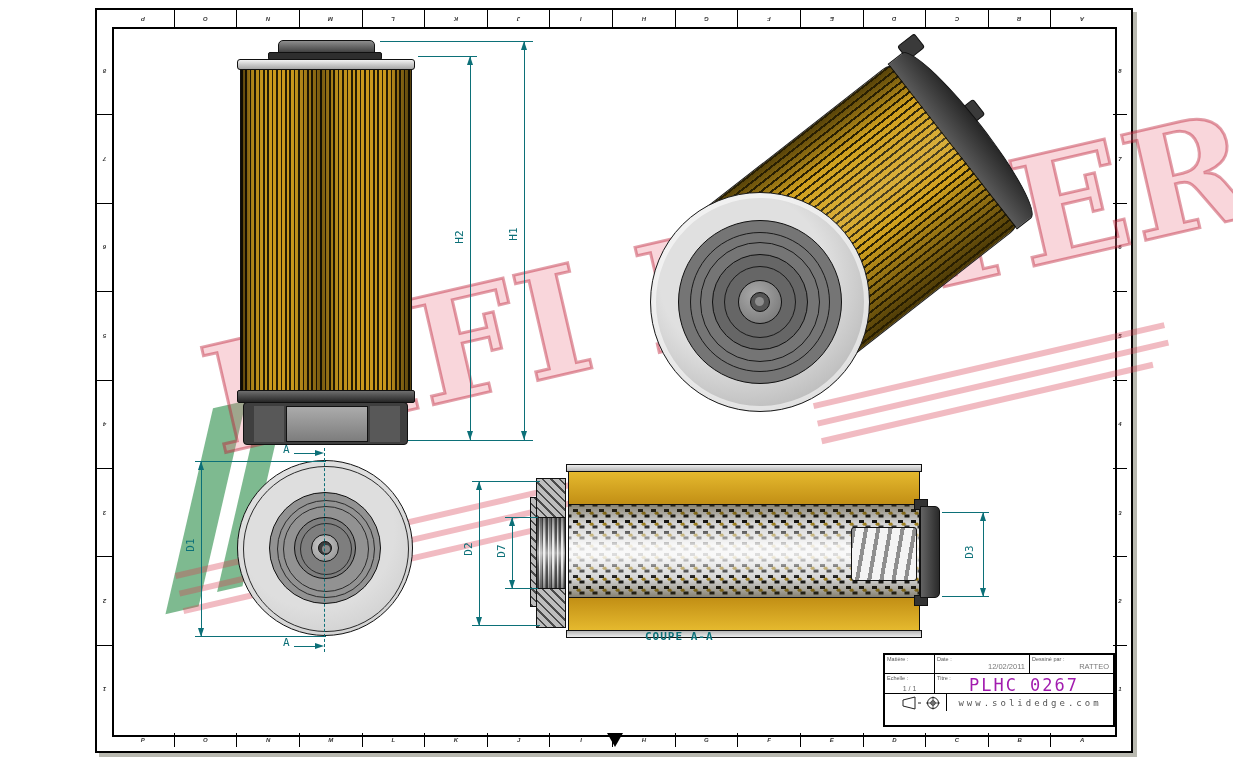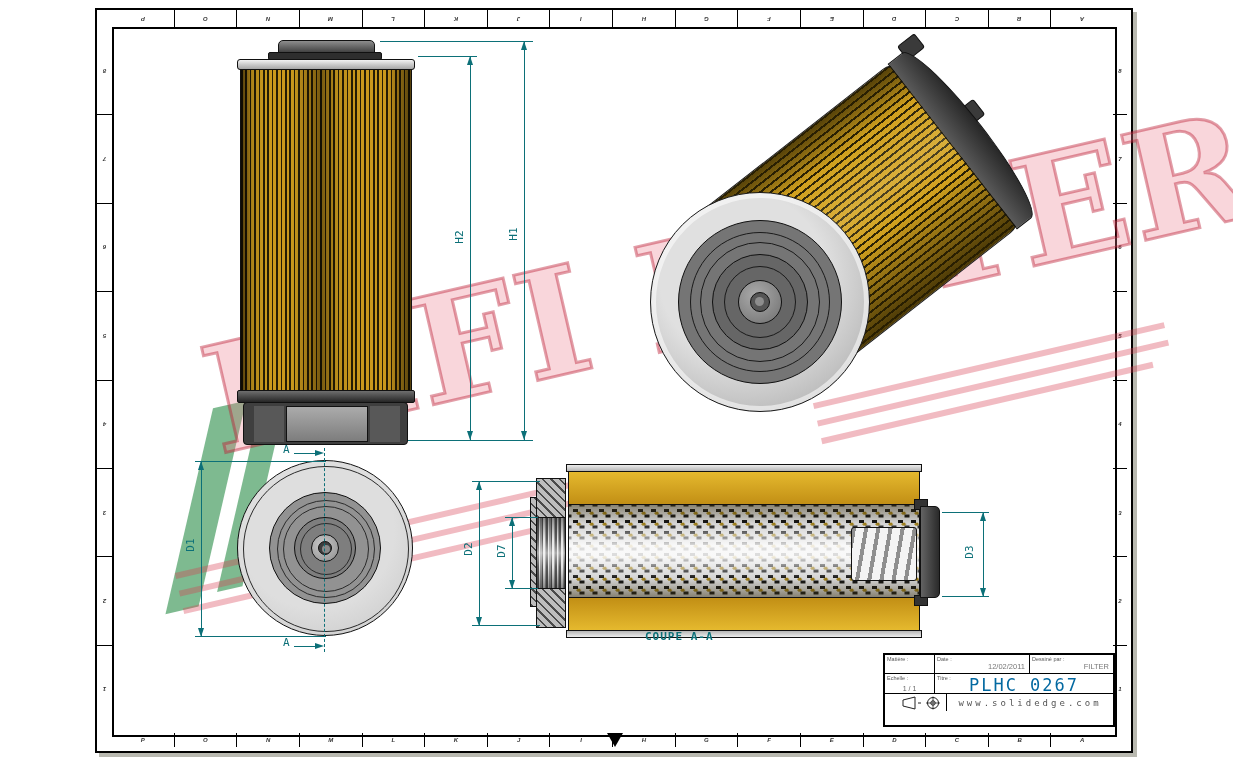--- a/index.html
+++ b/index.html
@@ -43,21 +43,21 @@
   .wm-green{position:absolute;background:rgba(40,140,70,0.60);transform:skewX(-26deg);}
   .wm-stripe{position:absolute;height:6px;background:rgba(214,60,80,0.35);}
   
   .tb{position:absolute;left:883px;top:653px;width:232px;height:74px;border:2px solid #000;
       background:#fff;z-index:8;box-sizing:border-box;}
   .tb-row{display:flex;width:100%;box-sizing:border-box;}
   .tb-c{position:relative;box-sizing:border-box;border-left:1.5px solid #000;overflow:hidden;}
   .tb-c:first-child{border-left:0;}
   .tb-lab{position:absolute;left:2px;top:1px;font-size:5.5px;color:#555;}
   .tb-val{position:absolute;right:4px;bottom:2px;font-size:7.5px;color:#777;}
-  .red{color:#0369a1;}
+  .red{color:#a21caf;}
 </style>
 </head>
 <body>
 
 <div id="app">
 
   <div class="sheet"></div>
 
   <div class="wm">
     <div class="wm-green" style="left:28px;top:110px;width:34px;height:190px;"></div>
@@ -355,21 +355,21 @@
     <div class="tb-row" style="height:18px;">
       <div class="tb-c" style="width:49px;">
         <span class="tb-lab">Matière :</span>
       </div>
       <div class="tb-c" style="width:95px;">
         <span class="tb-lab">Date :</span>
         <span class="tb-val">12/02/2011</span>
       </div>
       <div class="tb-c" style="flex:1;">
         <span class="tb-lab">Dessiné par :</span>
-        <span class="tb-val">FILTER</span>
+        <span class="tb-val">RATTEO</span>
       </div>
     </div>
     <div class="tb-row" style="height:20px;border-top:1.5px solid #000;">
       <div class="tb-c" style="width:49px;">
         <span class="tb-lab">Echelle :</span>
         <span style="position:absolute;left:0;right:0;bottom:1px;text-align:center;font-size:7px;color:#666;">1 / 1</span>
       </div>
       <div class="tb-c" style="flex:1;">
         <span class="tb-lab">Titre :</span>
         <span class="red" style="position:absolute;left:0;right:0;top:1px;text-align:center;font:17px 'DejaVu Sans Mono',monospace;letter-spacing:2px;">PLHC_0267</span>

